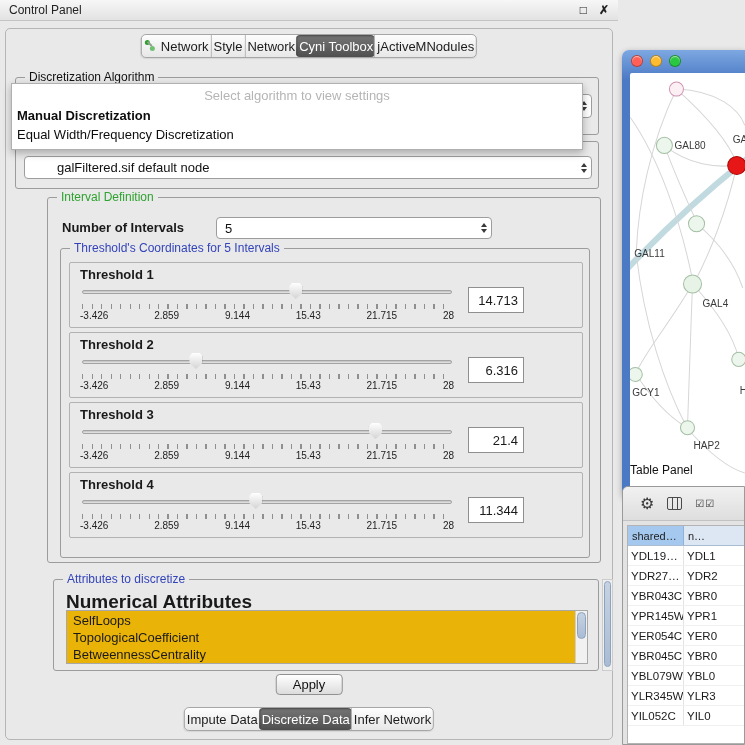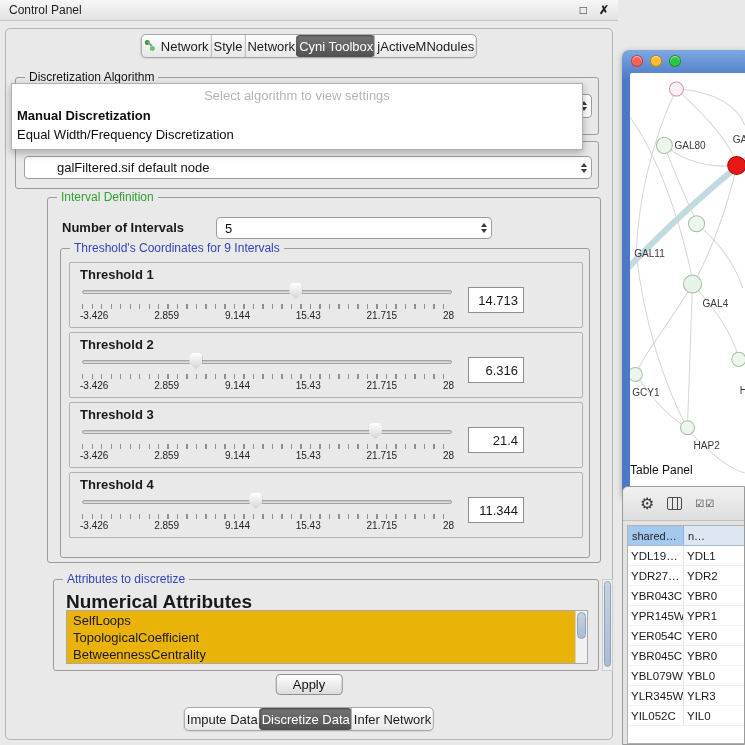--- a/index.html
+++ b/index.html
@@ -173,21 +173,21 @@
         <span class="group-title green">Interval Definition</span>
         <div class="ni-label">Number of Intervals</div>
         <div class="combo ni-combo">
           <span>5</span>
           <span class="stepper">
               <span class="arr-up"></span>
               <span class="arr-down"></span>
             </span>
         </div>
         <div class="groupbox thresholds-group">
-          <span class="group-title blue">Threshold's Coordinates for 9 Intervals</span>
+          <span class="group-title blue">Threshold's Coordinates for 5 Intervals</span>
           <div>
               <div class="th-panel">
                 <div class="th-label">Threshold 1</div>
                 <div class="th-row">
                   <div class="slider">
                     <div class="track"></div>
                     <div class="ticks"></div>
                     <div class="tick-labels">
                       <span>-3.426</span>
                       <span>2.859</span>

